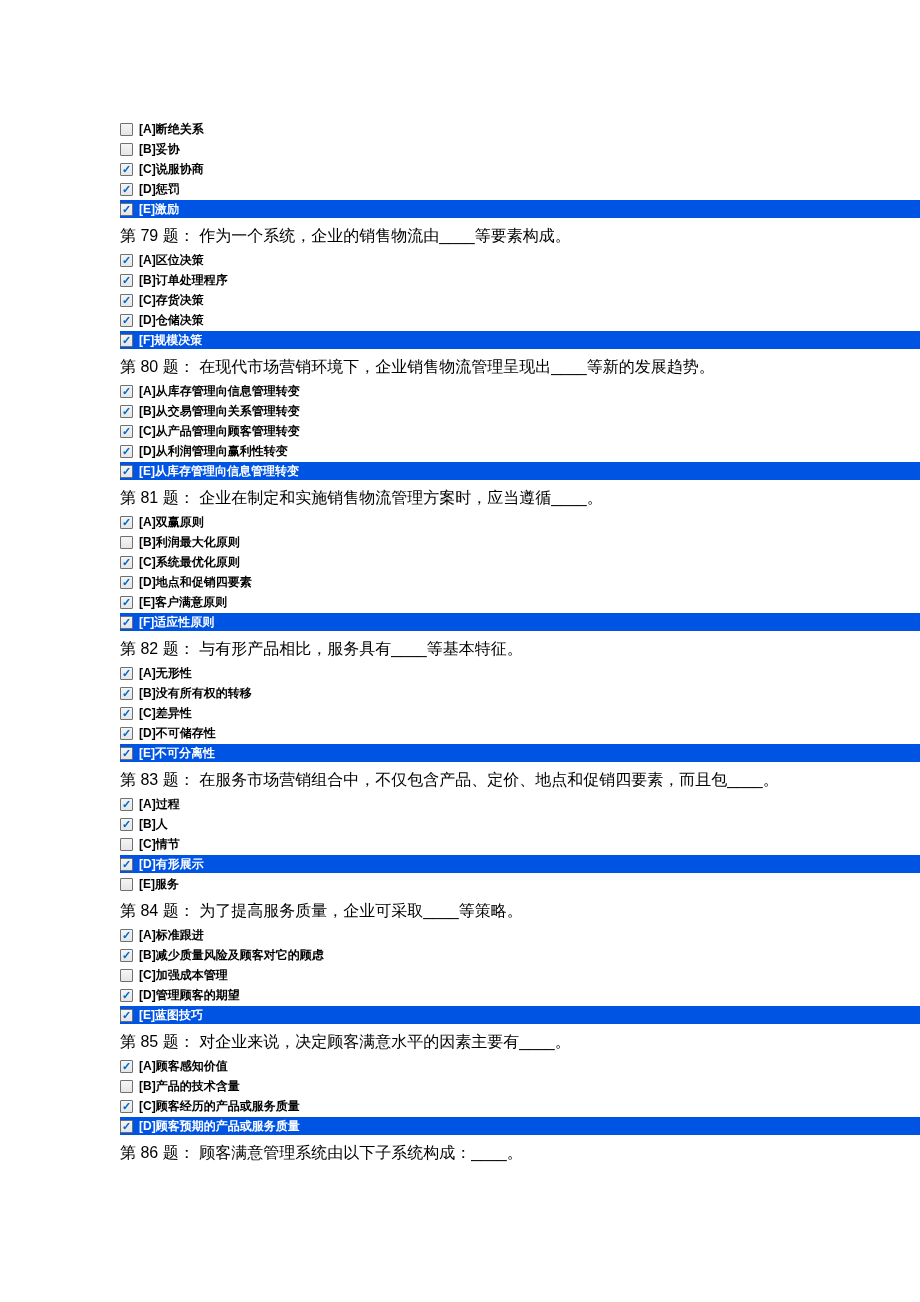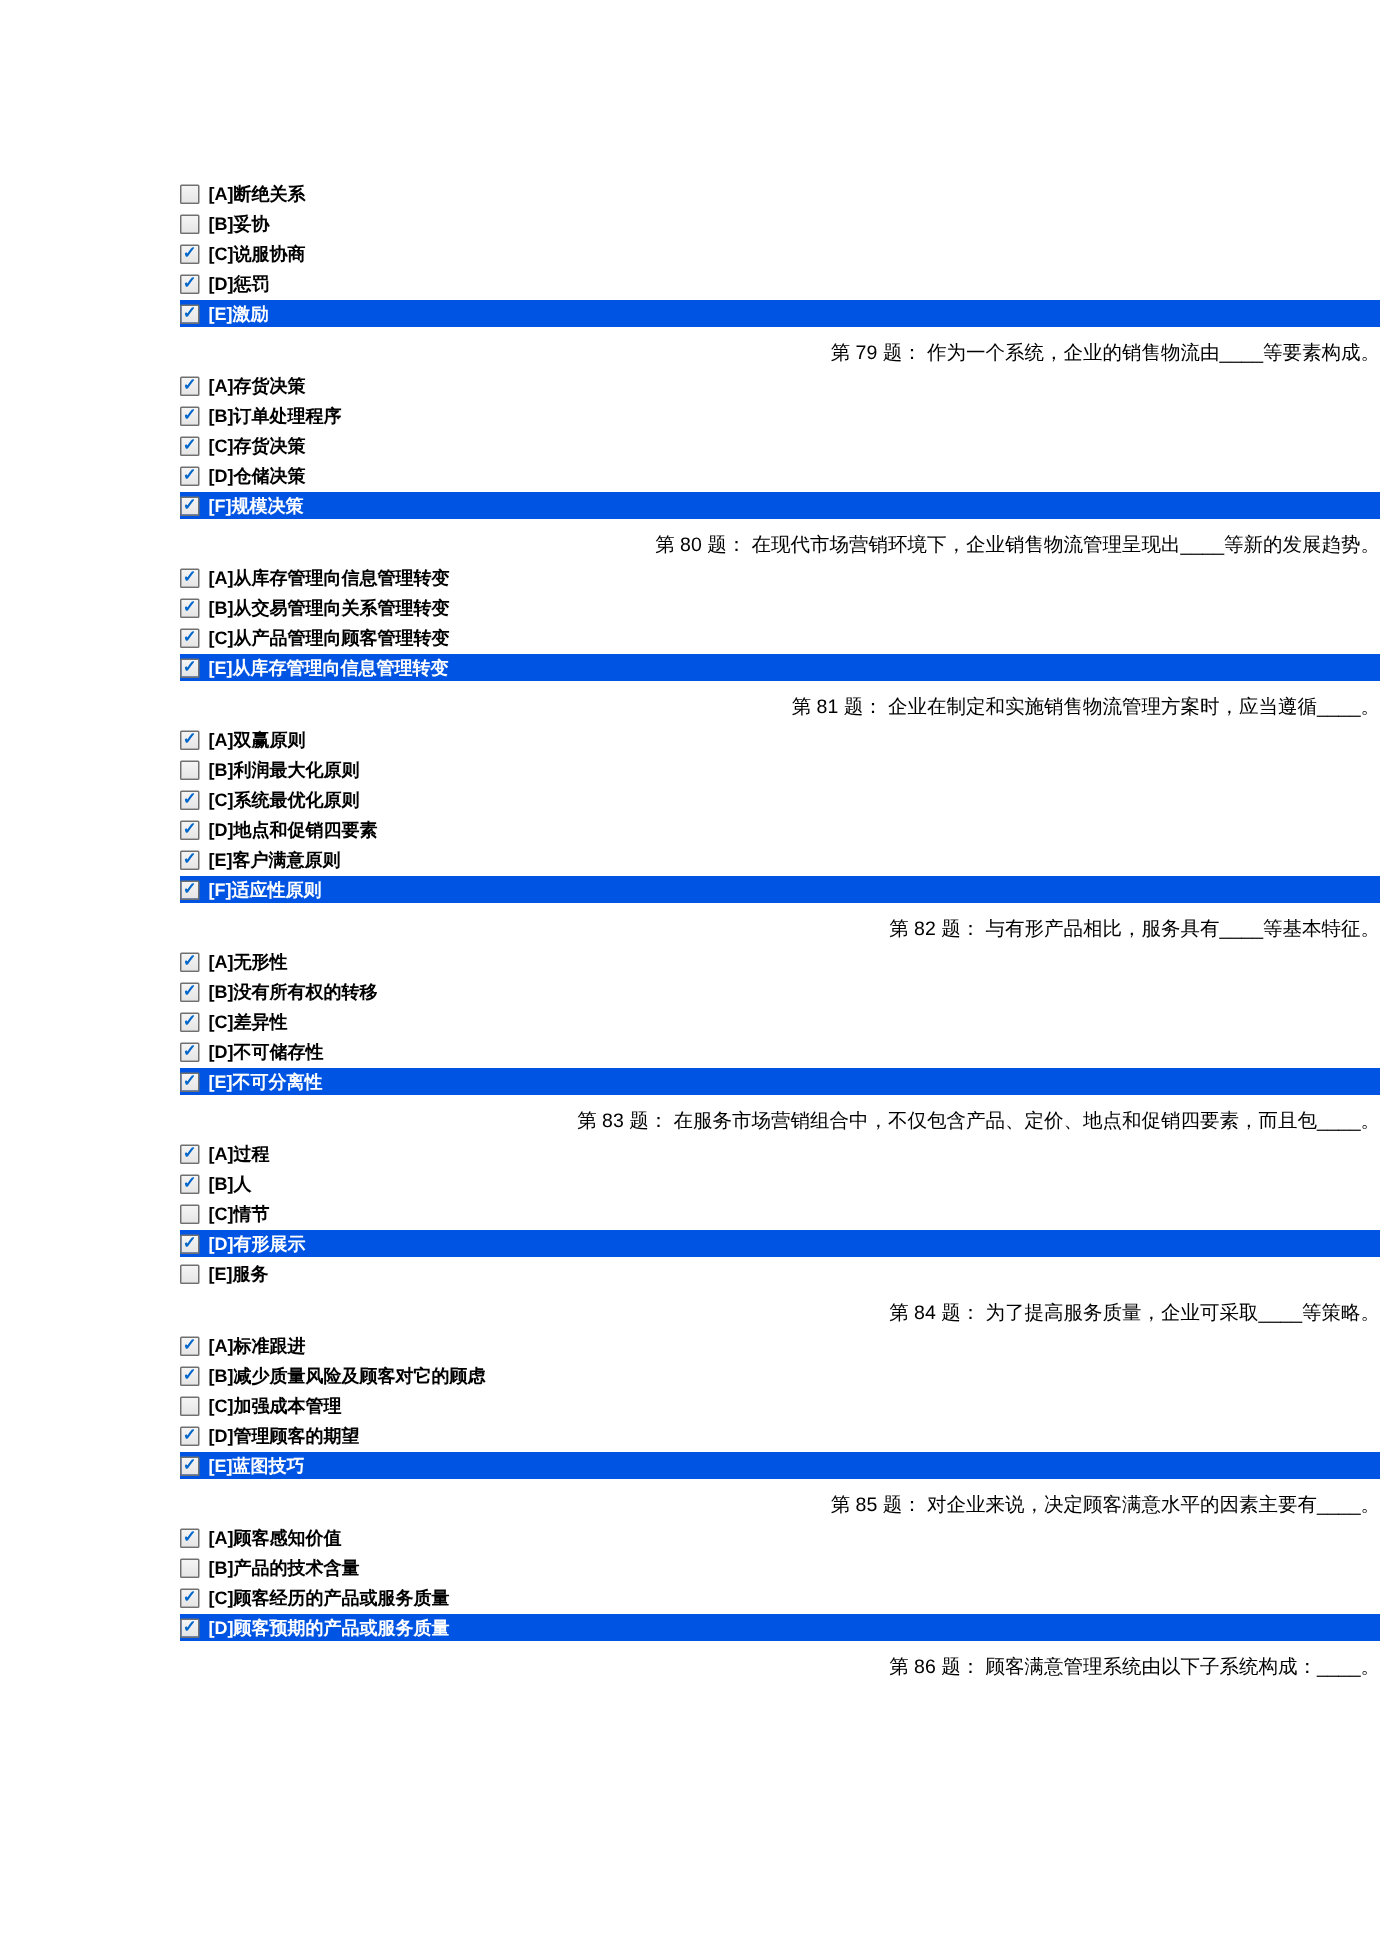--- a/index.html
+++ b/index.html
@@ -9,22 +9,21 @@
       font-size: 13px;
       color: #000;
       padding: 120px 0 40px 120px;
       width: 920px;
     }
     .question-block {
       margin-bottom: 0;
     }
     .question-text {
       margin: 8px 0 4px 0;
-      font-size: 13px;
-      text-align: right;
+      font-size: 16px;
     }
     .option-row {
       display: flex;
       align-items: center;
       margin-bottom: 2px;
       line-height: 18px;
     }
     .checkbox {
       width: 13px;
       height: 13px;
@@ -87,21 +86,21 @@
       </div>
       <div class="option-row highlighted pad-right">
         <span class="checkbox checked"></span>
         <span class="hl-wrap"><span class="option-text">[E]激励</span></span>
       </div>
     </div>
     <div class="question-block">
       <div class="question-text">第 79 题：  作为一个系统，企业的销售物流由____等要素构成。</div>
       <div class="option-row">
         <span class="checkbox checked"></span>
-        <span class="hl-wrap"><span class="option-text">[A]存货决策</span></span>
+        <span class="hl-wrap"><span class="option-text">[A]区位决策</span></span>
       </div>
       <div class="option-row">
         <span class="checkbox checked"></span>
         <span class="hl-wrap"><span class="option-text">[B]订单处理程序</span></span>
       </div>
       <div class="option-row">
         <span class="checkbox checked"></span>
         <span class="hl-wrap"><span class="option-text">[C]存货决策</span></span>
       </div>
       <div class="option-row">
@@ -119,20 +118,24 @@
         <span class="checkbox checked"></span>
         <span class="hl-wrap"><span class="option-text">[A]从库存管理向信息管理转变</span></span>
       </div>
       <div class="option-row">
         <span class="checkbox checked"></span>
         <span class="hl-wrap"><span class="option-text">[B]从交易管理向关系管理转变</span></span>
       </div>
       <div class="option-row">
         <span class="checkbox checked"></span>
         <span class="hl-wrap"><span class="option-text">[C]从产品管理向顾客管理转变</span></span>
+      </div>
+      <div class="option-row">
+        <span class="checkbox checked"></span>
+        <span class="hl-wrap"><span class="option-text">[D]从利润管理向赢利性转变</span></span>
       </div>
       <div class="option-row highlighted pad-right">
         <span class="checkbox checked"></span>
         <span class="hl-wrap"><span class="option-text">[E]从库存管理向信息管理转变</span></span>
       </div>
     </div>
     <div class="question-block">
       <div class="question-text">第 81 题：  企业在制定和实施销售物流管理方案时，应当遵循____。</div>
       <div class="option-row">
         <span class="checkbox checked"></span>

